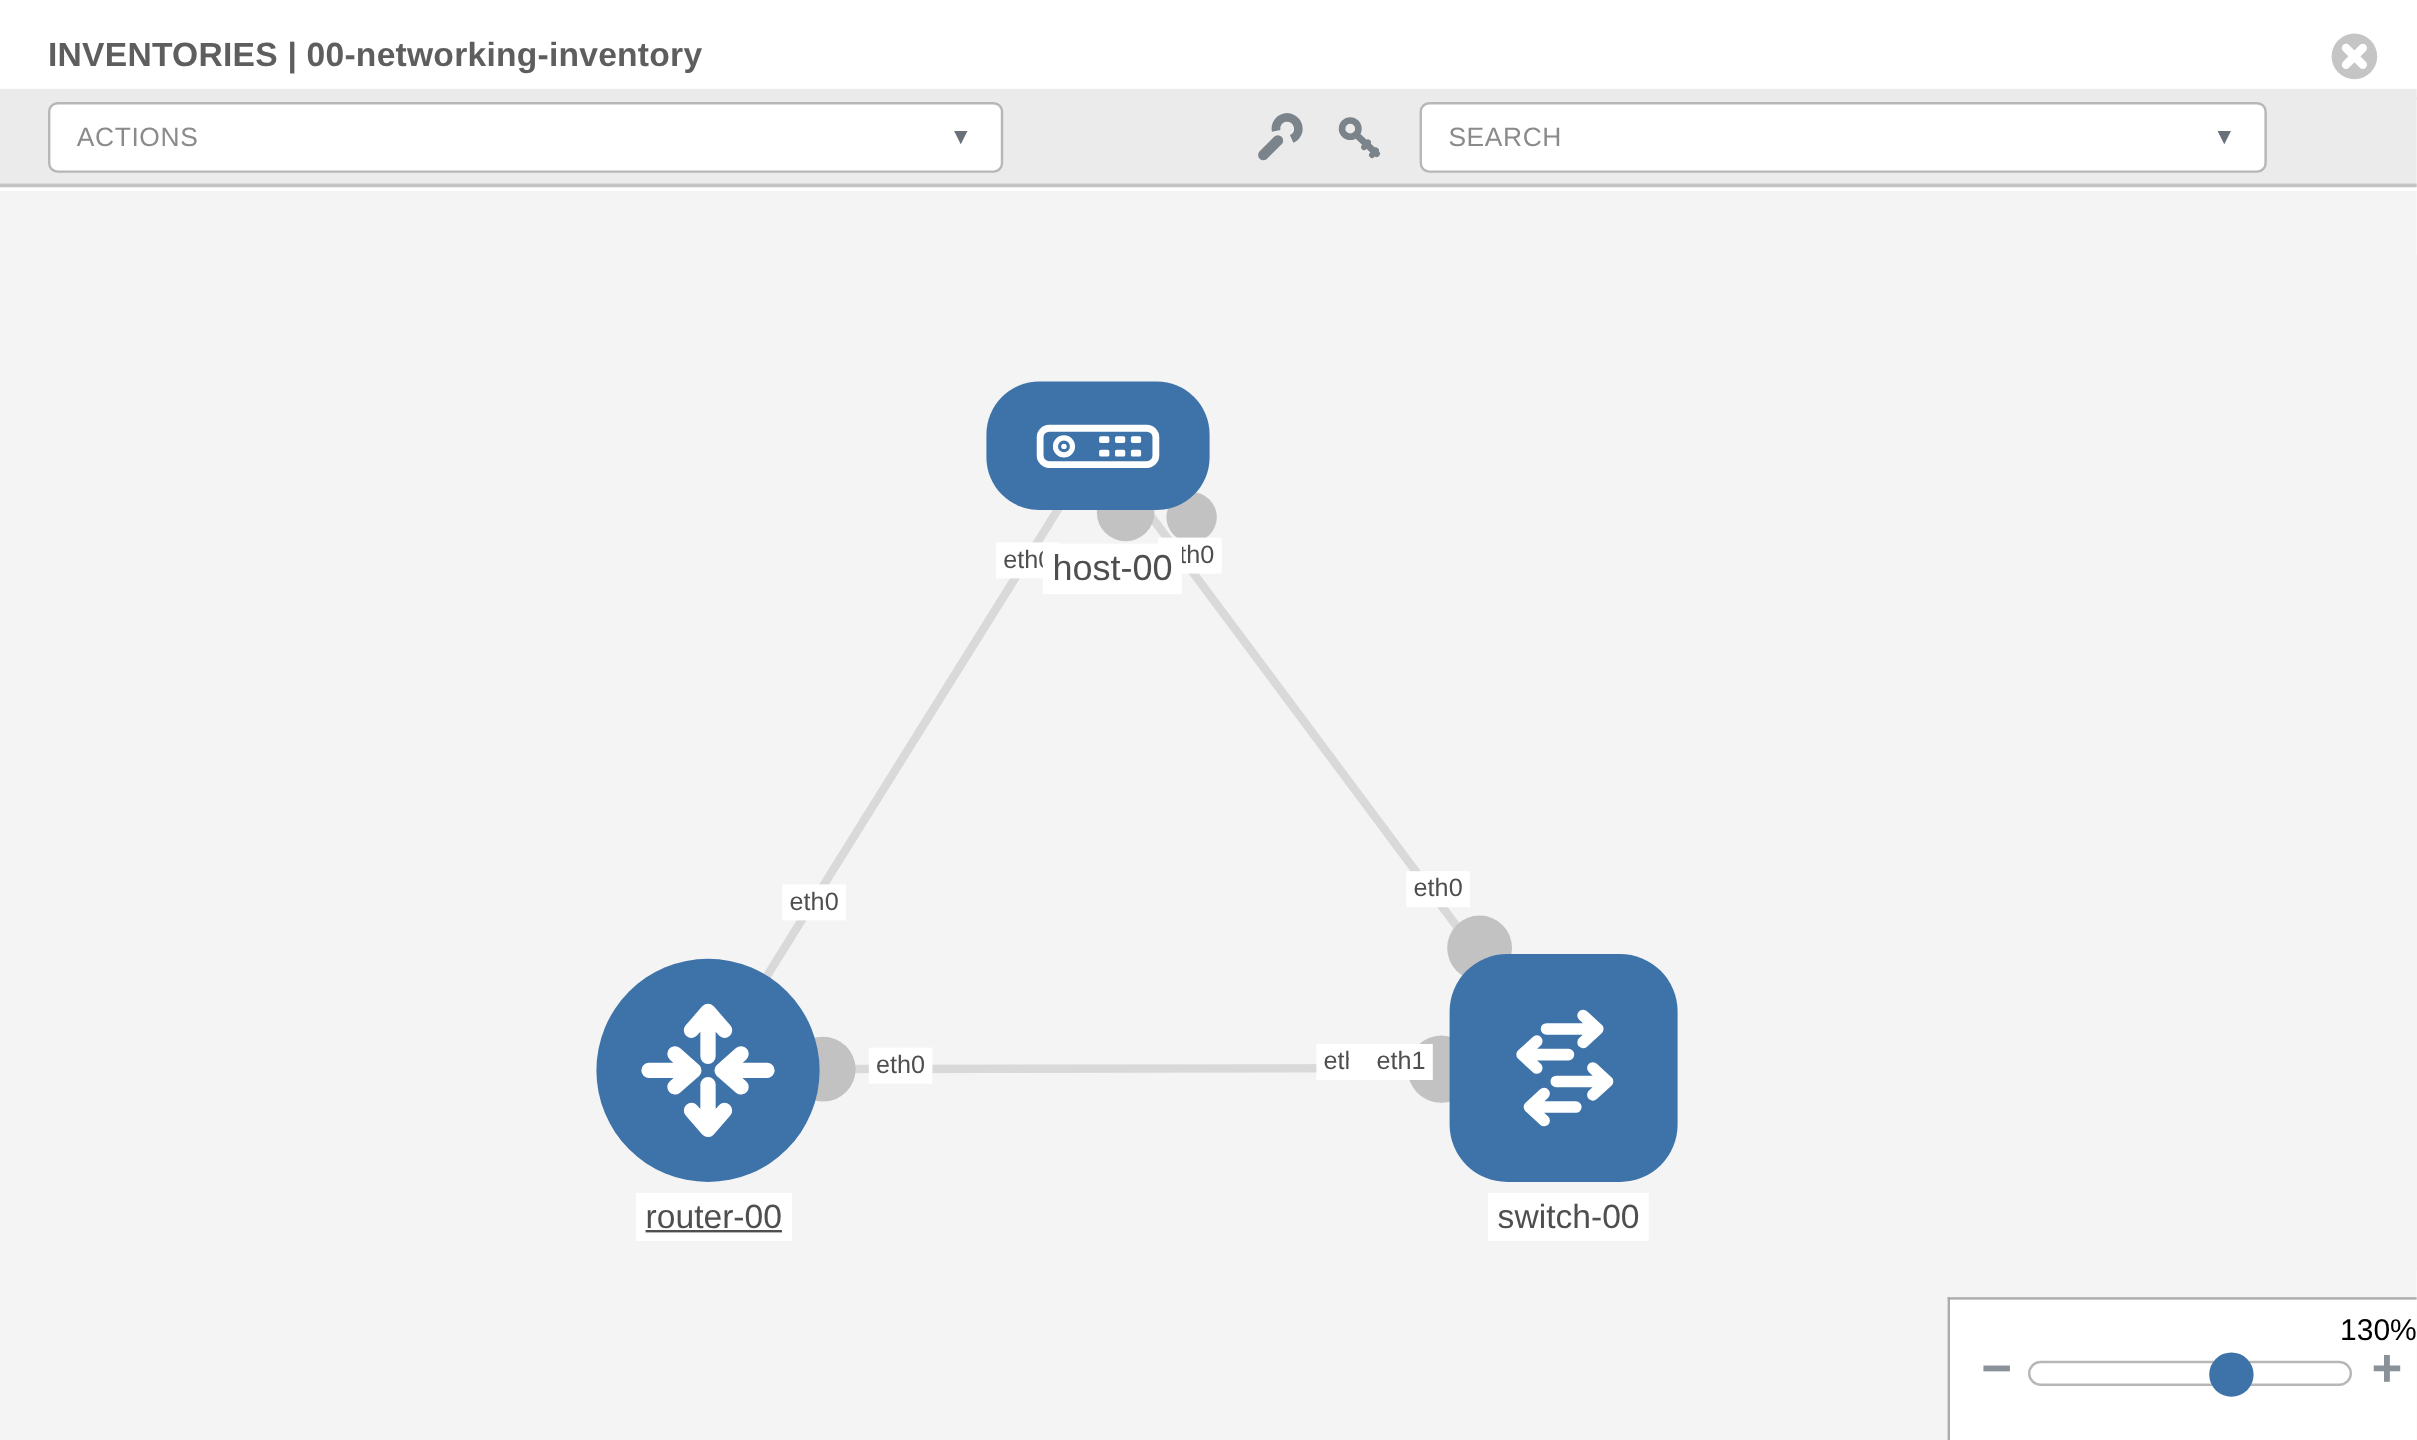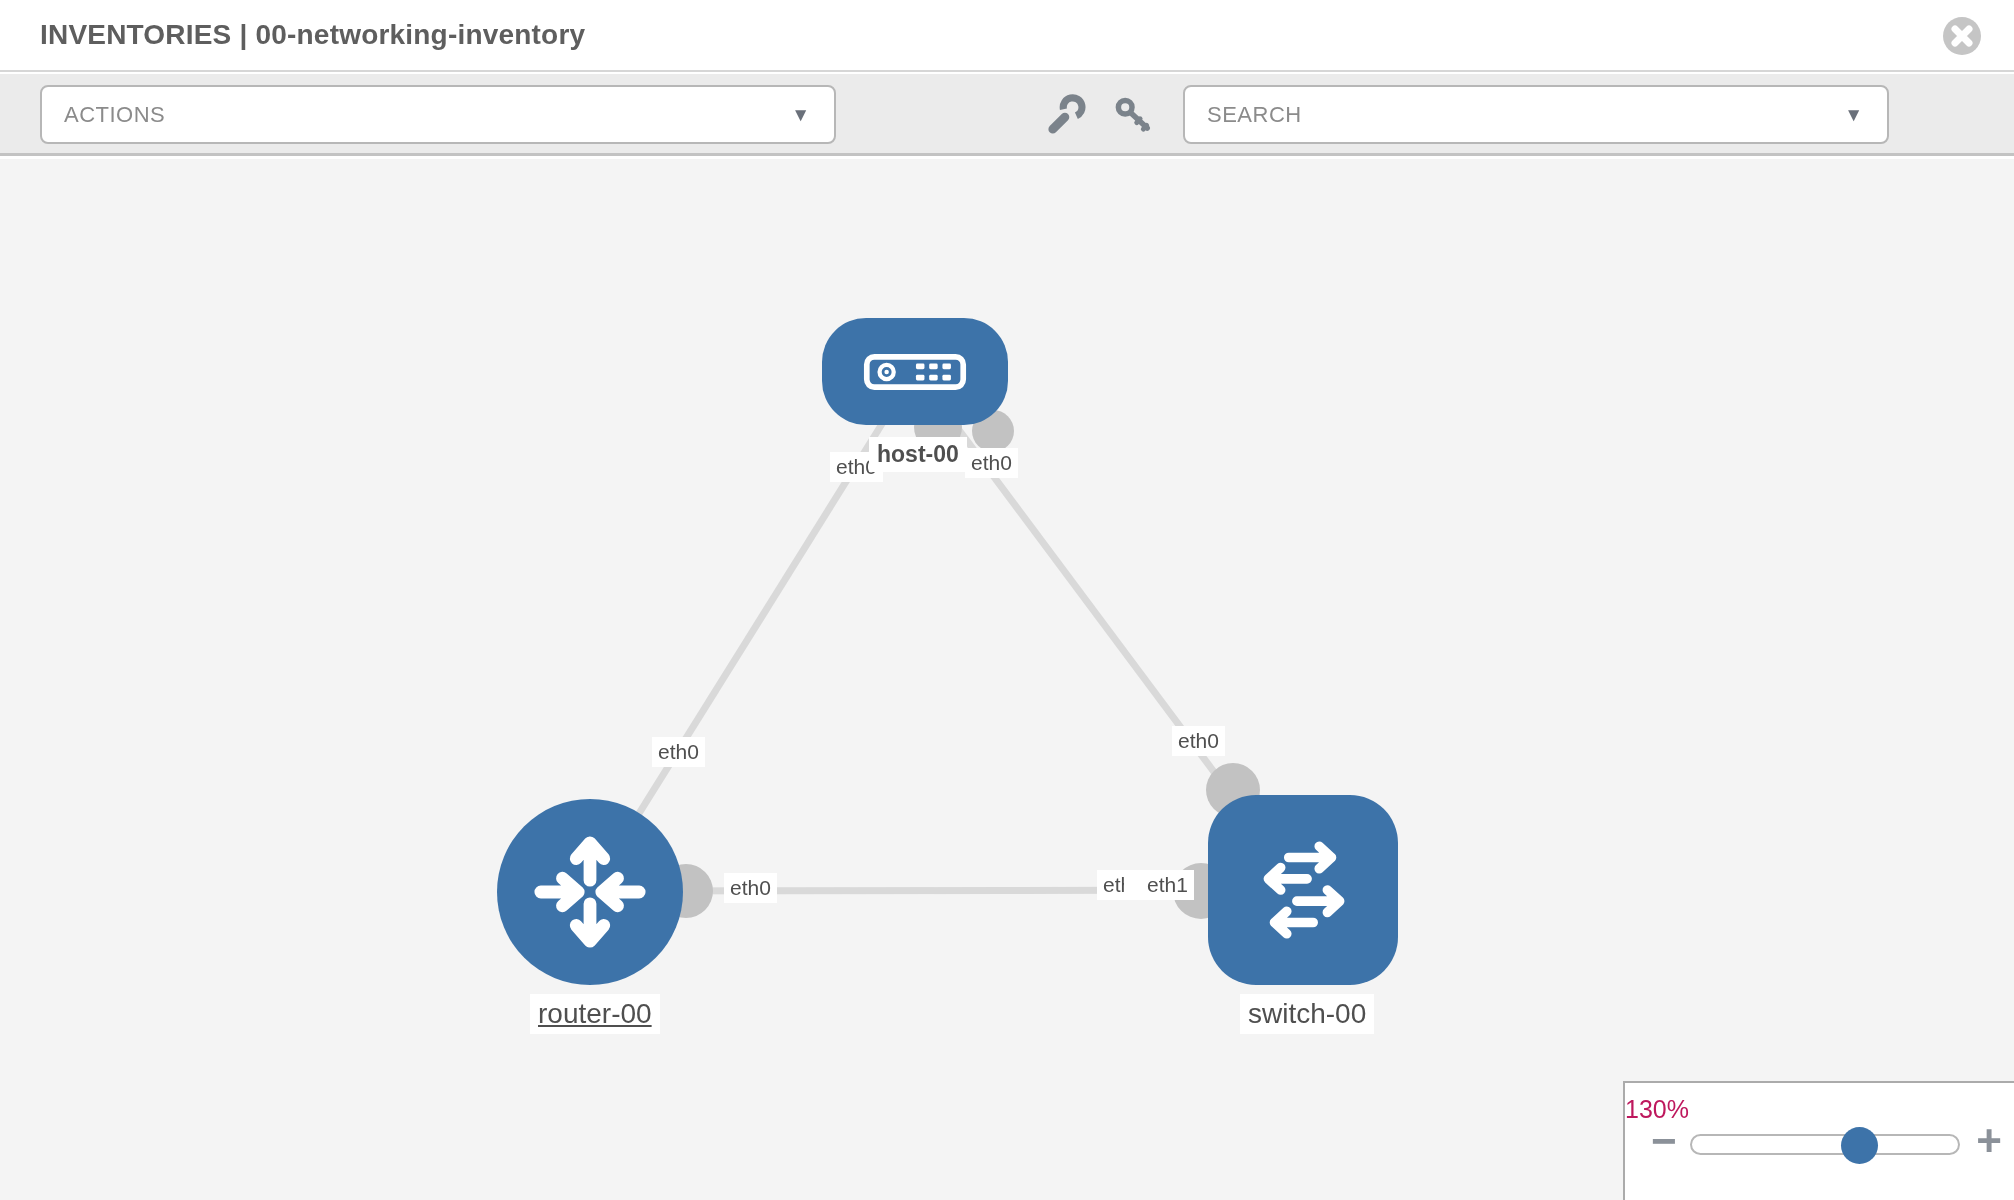--- a/index.html
+++ b/index.html
@@ -1,20 +1,20 @@
 <!DOCTYPE html>
 <html><head>
 <meta charset="utf-8">
 <style>
   * { margin:0; padding:0; box-sizing:border-box; }
   html,body { width:2014px; height:1200px; font-family:"Liberation Sans", sans-serif; background:#fff; overflow:hidden; }
   .app { position:relative; width:2014px; height:1200px; }
 
   
-  .header { position:absolute; left:0; top:0; width:2014px; height:72px; background:#fff; border-bottom:2px solid #d6d6d6; display:flex; align-items:center; }
+  .header { position:absolute; left:0; top:11px; width:2014px; height:72px; background:#fff; border-bottom:2px solid #d6d6d6; display:flex; align-items:center; }
   .header-title { margin-left:40px; font-size:28px; font-weight:bold; color:#5e5e5e; letter-spacing:.2px; }
   .close-btn { position:absolute; right:32px; top:16px; width:40px; height:40px; cursor:pointer; }
 
   
   .toolbar { position:absolute; left:0; top:74px; width:2014px; height:82px; background:#ebebeb; border-bottom:3px solid #c3c3c3; }
   .dd { position:absolute; top:11px; height:59px; background:#fff; border:2px solid #b7b7b7; border-radius:8px; display:flex; align-items:center; }
   .dd-label { margin-left:22px; font-size:22px; color:#8b8b8b; letter-spacing:.5px; flex:1; }
   .dd-caret { margin-right:24px; font-size:19px; color:#6a707a; }
   .dd-actions { left:40px; width:796px; }
   .dd-search  { left:1183px; width:706px;gap:44px; }
@@ -27,34 +27,34 @@
   .net-svg { position:absolute; left:0; top:0; }
 
   .node { position:absolute; background:#3d73a9; display:flex; align-items:center; justify-content:center; cursor:pointer; }
   .node-host   { left:822px; top:159px; width:186px; height:107px; border-radius:44px; }
   .node-router { left:497px; top:640px; width:186px; height:186px; border-radius:50%; }
   .node-switch { left:1208px; top:636px; width:190px; height:190px; border-radius:48px; }
 
   .chip { position:absolute; background:#fff; color:#4f4f4f; white-space:nowrap; }
   .node-label { font-size:28px; padding:4px 8px; }
   .iface-label { font-size:21px; padding:3px 6px; }
-  .lbl-host   { left:869px; top:278px; font-size:23px;font-weight:bold; }
+  .lbl-host   { left:869px; top:294px; font-size:30px; }
   .lbl-router { left:530px; top:835px;text-decoration:underline; }
   .lbl-switch { left:1240px; top:835px; }
   .if-host-left  { left:830px; top:293px; }
   .if-host-right { left:965px; top:289px; }
   .if-mid-left   { left:652px; top:578px; }
   .if-router-right { left:724px; top:714px; }
   .if-switch-top { left:1172px; top:567px; }
   .if-switch-left-under { left:1097px; top:711px; }
   .if-switch-left-over  { left:1124px; top:711px;padding-left:23px; }
 
   
   .zoom-panel { position:absolute; left:1623px; top:922px; width:391px; height:119px; background:#fff; border-left:2px solid #ababab; border-top:2px solid #ababab; }
-  .zoom-value { position:absolute; left:0; top:12px; width:100%; text-align:left; font-size:25px; color:#be185d; }
+  .zoom-value { position:absolute; left:0; top:12px; width:100%; text-align:right; font-size:25px; color:#000000; }
   .zoom-minus, .zoom-plus { position:absolute; top:36px; font-size:44px; font-weight:bold; color:#8b9199; cursor:pointer; line-height:44px; }
   .zoom-minus { left:26px; }
   .zoom-plus  { right:12px; }
   .slider-track { position:absolute; left:65px; top:51px; width:270px; height:21px; background:#fff; border:2px solid #b7b7b7; border-radius:12px; cursor:pointer; }
   .slider-thumb { position:absolute; top:-9px; width:37px; height:37px; border-radius:50%; background:#3d73a9; cursor:grab; }
 </style>
 </head>
 <body>
 
 <div class="app">

